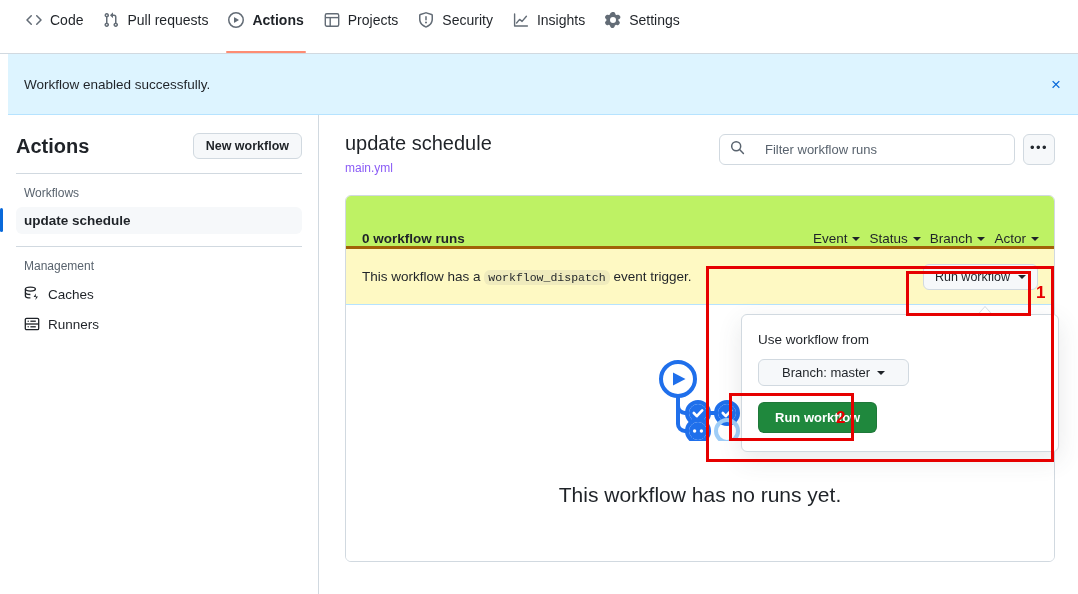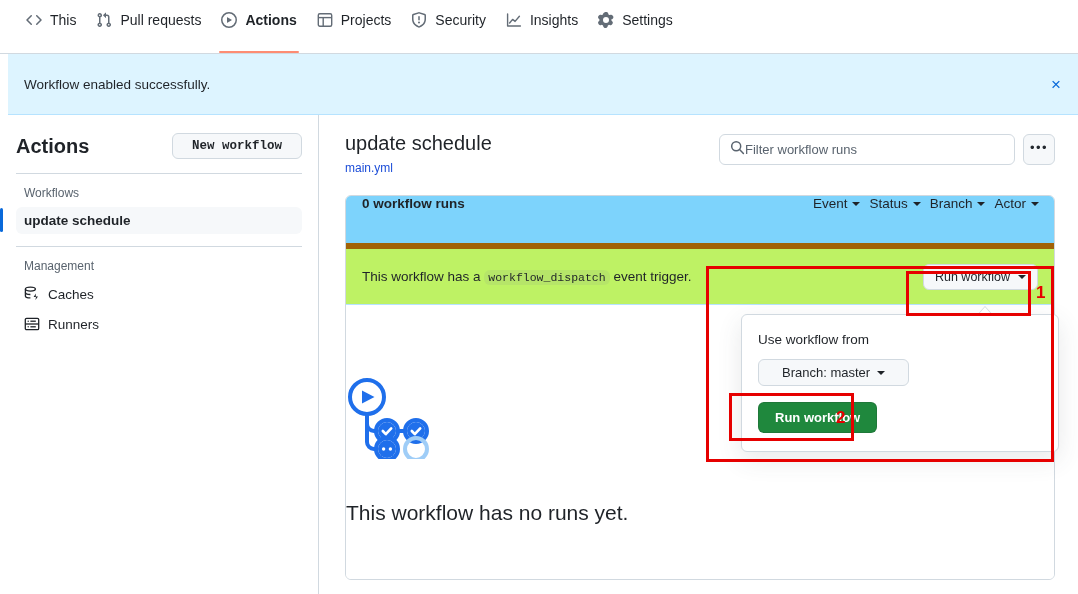--- a/index.html
+++ b/index.html
@@ -65,27 +65,26 @@
     border-right: 1px solid #d1d9e0;
     padding: 18px 16px 0 16px;
   }
   .sb-head {
     display: flex; align-items: center; justify-content: space-between;
     margin-bottom: 14px;
   }
   .sb-title { font-size: 20px; font-weight: bold; color: #1f2328; }
   .sb-newbtn {
     font-size: 12.5px; font-weight: bold;
-    padding: 5px 19px;
+    padding: 5px 12px;
     border: 1px solid #d1d9e0;
     border-radius: 6px;
     background: #f6f8fa;
     color: #1f2328;
     cursor: pointer;
-    font-family: Liberation Mono, monospace;
   }
   .sb-allwf {
     font-size: 13.5px; color: #1f2328;
     padding: 5px 8px; border-radius: 6px;
     cursor: pointer;
     margin-bottom: 12px;
   }
   .sb-divider { height: 1px; background: #d1d9e0; margin: 0 0 12px 0; }
   .sb-section-label {
     font-size: 12px; color: #59636e;
@@ -111,27 +110,27 @@
 
   
   .main {
     position: absolute; top: 115px; left: 320px;
     width: 758px; height: 479px;
     background: #ffffff;
     padding: 16px 23px 0 25px;
   }
   .main-head { display: flex; align-items: flex-start; justify-content: space-between; }
   .wf-title { font-size: 20px; font-weight: normal; color: #1f2328; line-height: 1.25; }
-  .wf-sub { font-size: 12px; color: #1d4ed8; margin-top: 5px; cursor: pointer; }
+  .wf-sub { font-size: 12px; color: #8b5cf6; margin-top: 5px; cursor: pointer; }
   .head-right { display: flex; align-items: center; gap: 8px; margin-top: 3px; }
   .filter-box {
     width: 296px; height: 31px;
     border: 1px solid #d1d9e0; border-radius: 6px;
     background: #ffffff;
-    display: flex; align-items: center; gap: 0;
+    display: flex; align-items: center; gap: 20px;
     padding: 5px 10px;
   }
   .filter-box svg { width: 15px; height: 15px; color: #59636e; flex: none; }
   .filter-ph { font-size: 13px; color: #59636e; }
   .kebab-btn {
     width: 32px; height: 31px;
     border: 1px solid #d1d9e0; border-radius: 6px;
     background: #f6f8fa;
     display: flex; align-items: center; justify-content: center;
     cursor: pointer; color: #24292f;
@@ -141,36 +140,36 @@
   
   .runs-panel {
     margin-top: 20px;
     border: 1px solid #d1d9e0; border-radius: 6px;
     background: #ffffff;
     overflow: hidden;
     position: relative;
   }
   .runs-header {
     height: 53px;
-    display: flex; align-items: flex-start;
+    display: flex; align-items: flex-end;
     padding: 0 15px 0 16px;
-    background: #7dd3fc;
-    border-bottom: 6px solid #a16207;
+    background: #bef264;
+    border-bottom: 3px solid #a16207;
   }
   .runs-count { font-size: 13.5px; font-weight: bold; color: #1f2328; flex: 1; }
   .runs-filters { display: flex; align-items: center; gap: 9px; }
   .runs-filter {
     font-size: 13.5px; color: #1f2328; cursor: pointer;
     display: flex; align-items: center; gap: 5px;
   }
   .caret { width: 0; height: 0; border-left: 4px solid transparent; border-right: 4px solid transparent; border-top: 4px solid #1f2328; }
 
   .dispatch-row {
     height: 56px;
-    background: #bef264;
+    background: #fef9c3;
     border-bottom: 1px solid #b6e3ff;
     display: flex; align-items: center;
     padding: 0 16px;
     position: relative;
   }
   .dispatch-text { font-size: 13.5px; color: #1f2328; flex: 1; }
   .mono {
     font-family: "Liberation Mono", monospace;
     font-size: 11.5px;
     background: rgba(129,139,152,0.12);
@@ -183,24 +182,23 @@
     border: 1px solid #d1d9e0; border-radius: 6px;
     padding: 5px 11px;
     cursor: pointer;
     position: relative; z-index: 6;
   }
 
   
   .empty-state {
     height: 256px;
     display: flex; flex-direction: column;
-    justify-content: center;
+    align-items: center; justify-content: center;
     background: #ffffff;
     position: relative;
-    margin-top: 18px;
   }
   .empty-illo { margin-bottom: 38px; }
   .empty-text { font-size: 21px; color: #1f2328; }
 
   
   .dd-wrap { position: absolute; top: 314px; left: 718px; z-index: 20; margin-left: 23px; }
   .dd-arrow {
     position: absolute; top: -7px; left: 237px;
     width: 14px; height: 8px;
     background: #ffffff;
@@ -262,21 +260,21 @@
 <body>
 
 <div class="topnav">
 
   <div class="nav-item">
     <span class="nav-ico">
       <svg viewBox="0 0 16 16" fill="currentColor">
           <path d="m11.28 3.22 4.25 4.25a.75.75 0 0 1 0 1.06l-4.25 4.25a.749.749 0 0 1-1.275-.326.749.749 0 0 1 .215-.734L13.94 8l-3.72-3.72a.749.749 0 0 1 .326-1.275.749.749 0 0 1 .734.215Zm-6.56 0a.751.751 0 0 1 1.042.018.751.751 0 0 1 .018 1.042L2.06 8l3.72 3.72a.749.749 0 0 1-.326 1.275.749.749 0 0 1-.734-.215L.47 8.53a.75.75 0 0 1 0-1.06Z"></path>
         </svg>
     </span>
-    <span>This</span>
+    <span>Code</span>
   </div>
 
   <div class="nav-item">
     <span class="nav-ico">
       <svg viewBox="0 0 16 16" fill="currentColor">
           <path d="M1.5 3.25a2.25 2.25 0 1 1 3 2.122v5.256a2.251 2.251 0 1 1-1.5 0V5.372A2.25 2.25 0 0 1 1.5 3.25Zm5.677-.177L9.573.677A.25.25 0 0 1 10 .854V2.5h1A2.5 2.5 0 0 1 13.5 5v5.628a2.251 2.251 0 1 1-1.5 0V5a1 1 0 0 0-1-1h-1v1.646a.25.25 0 0 1-.427.177L7.177 3.427a.25.25 0 0 1 0-.354ZM3.75 2.5a.75.75 0 1 0 0 1.5.75.75 0 0 0 0-1.5Zm0 9.5a.75.75 0 1 0 0 1.5.75.75 0 0 0 0-1.5Zm8.25.75a.75.75 0 1 0 1.5 0 .75.75 0 0 0-1.5 0Z"></path>
         </svg>
     </span>
     <span>Pull requests</span>
   </div>

